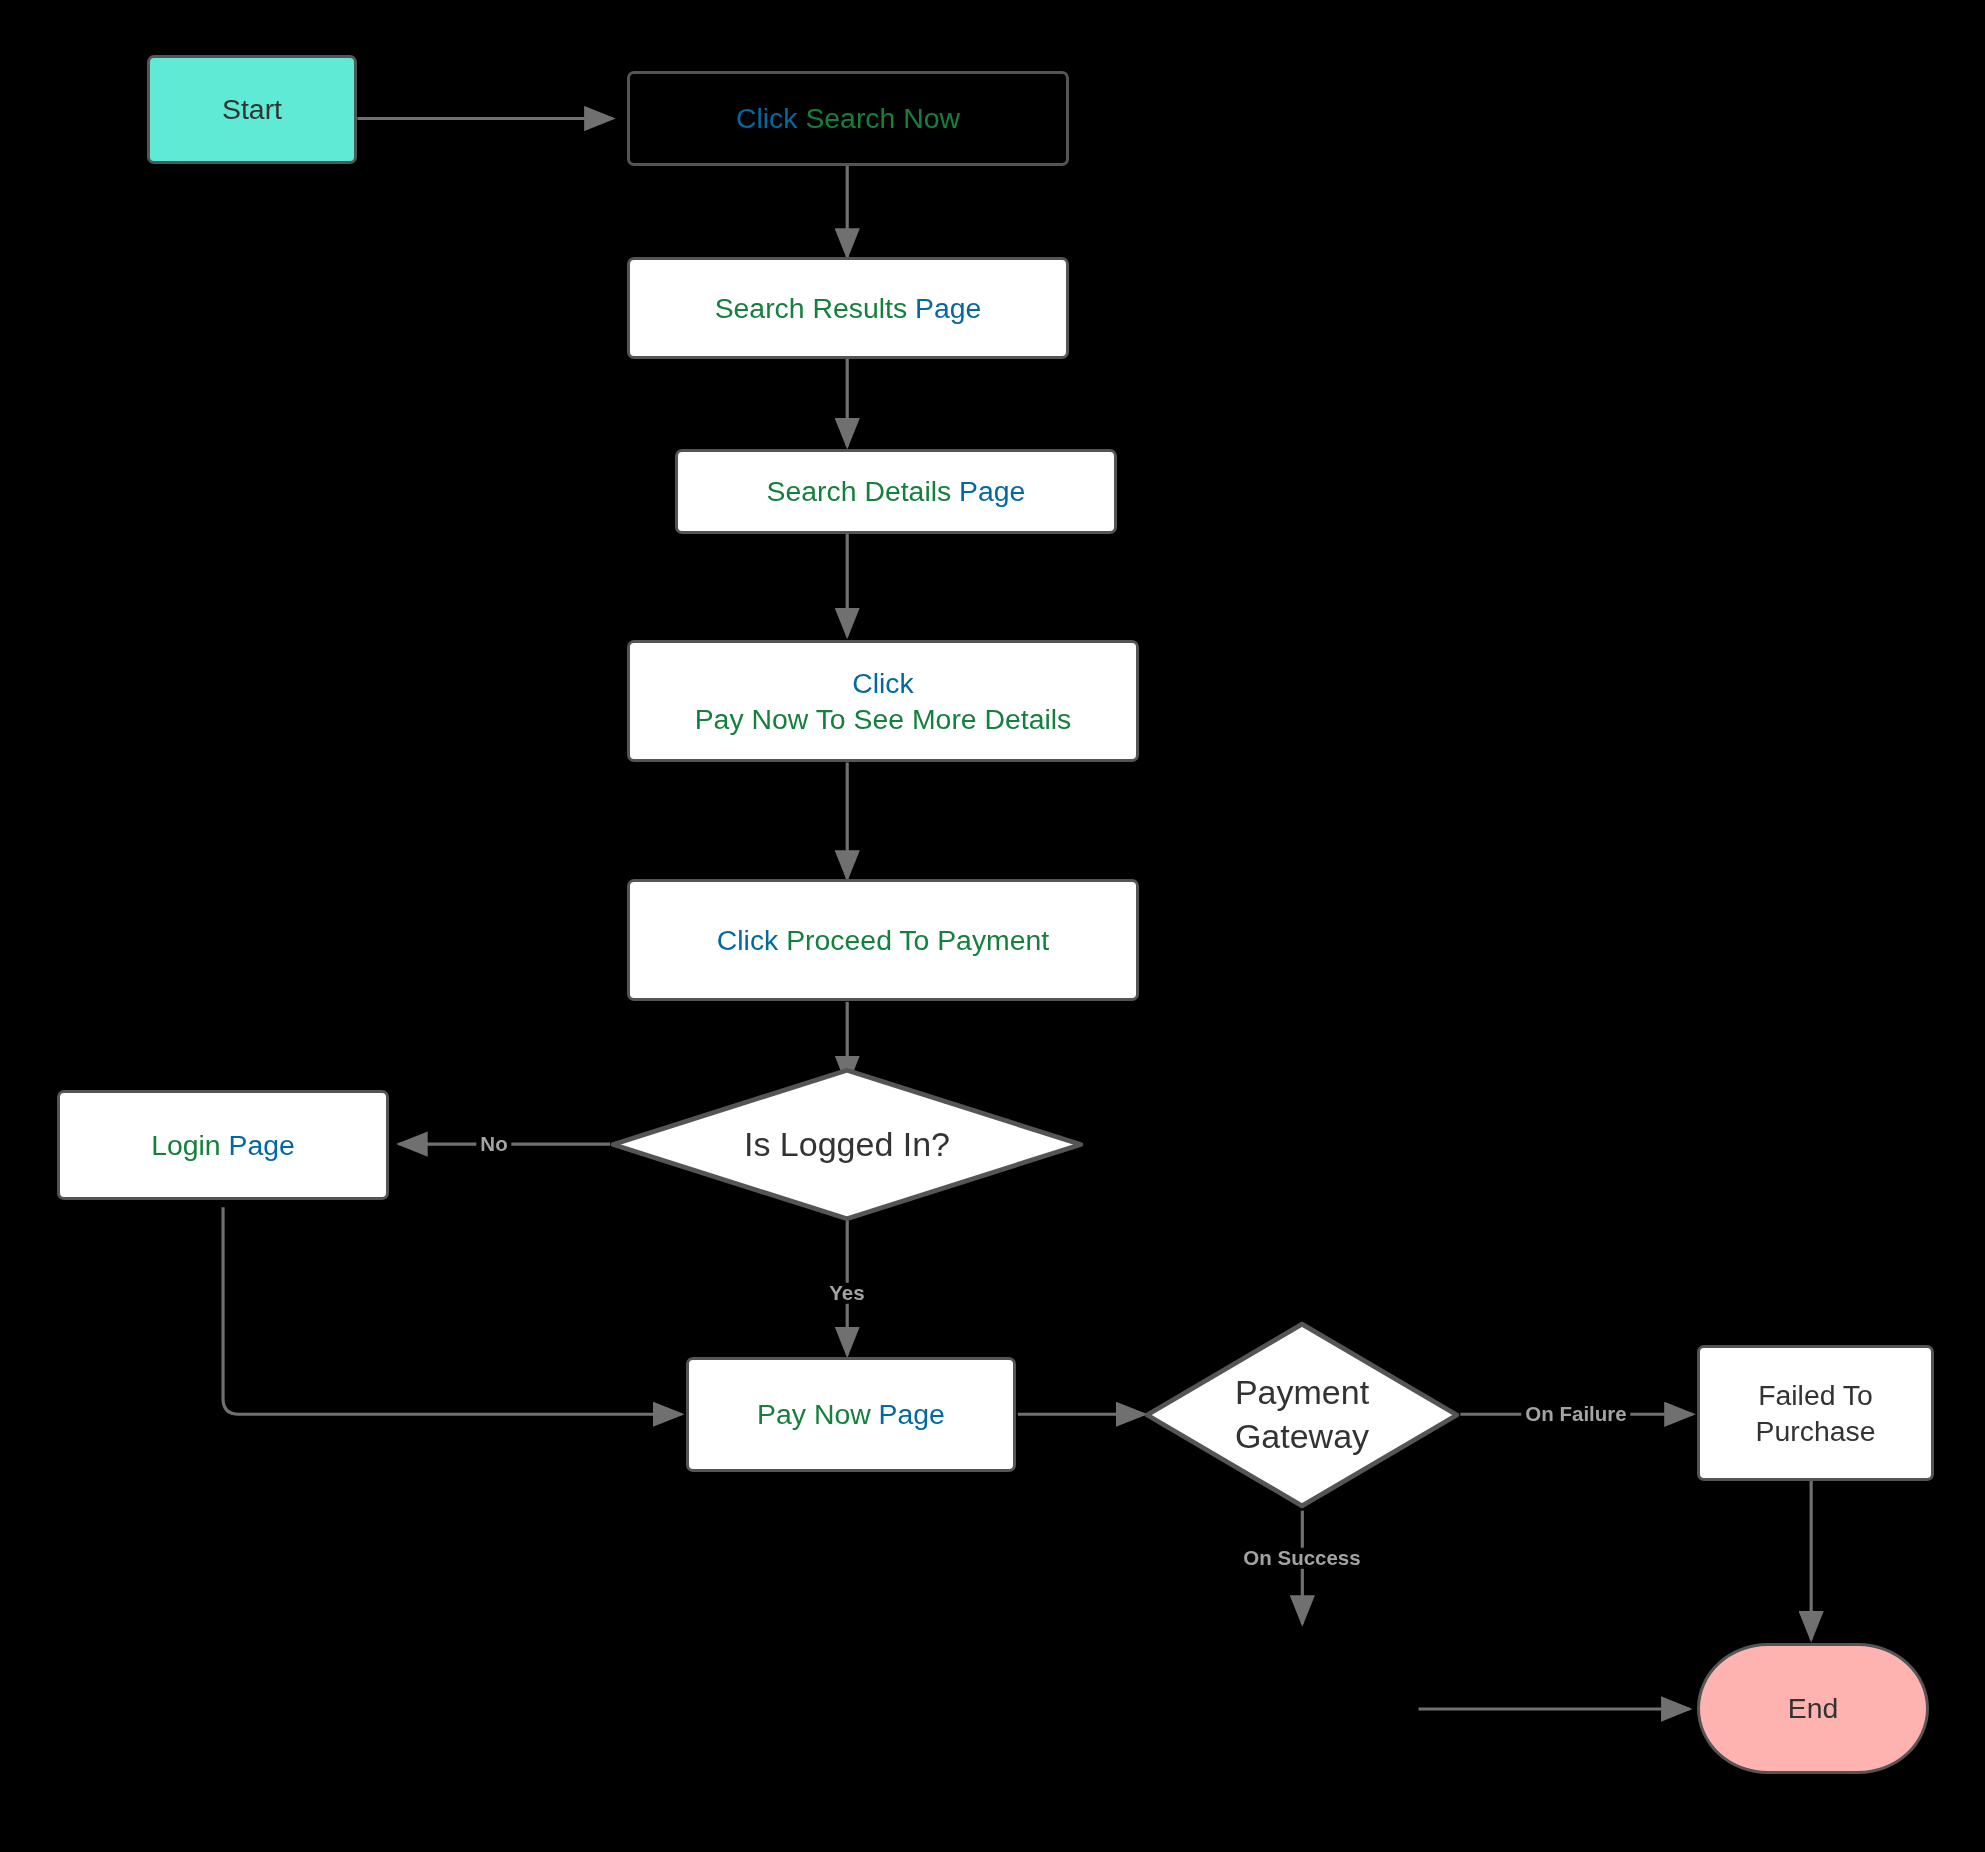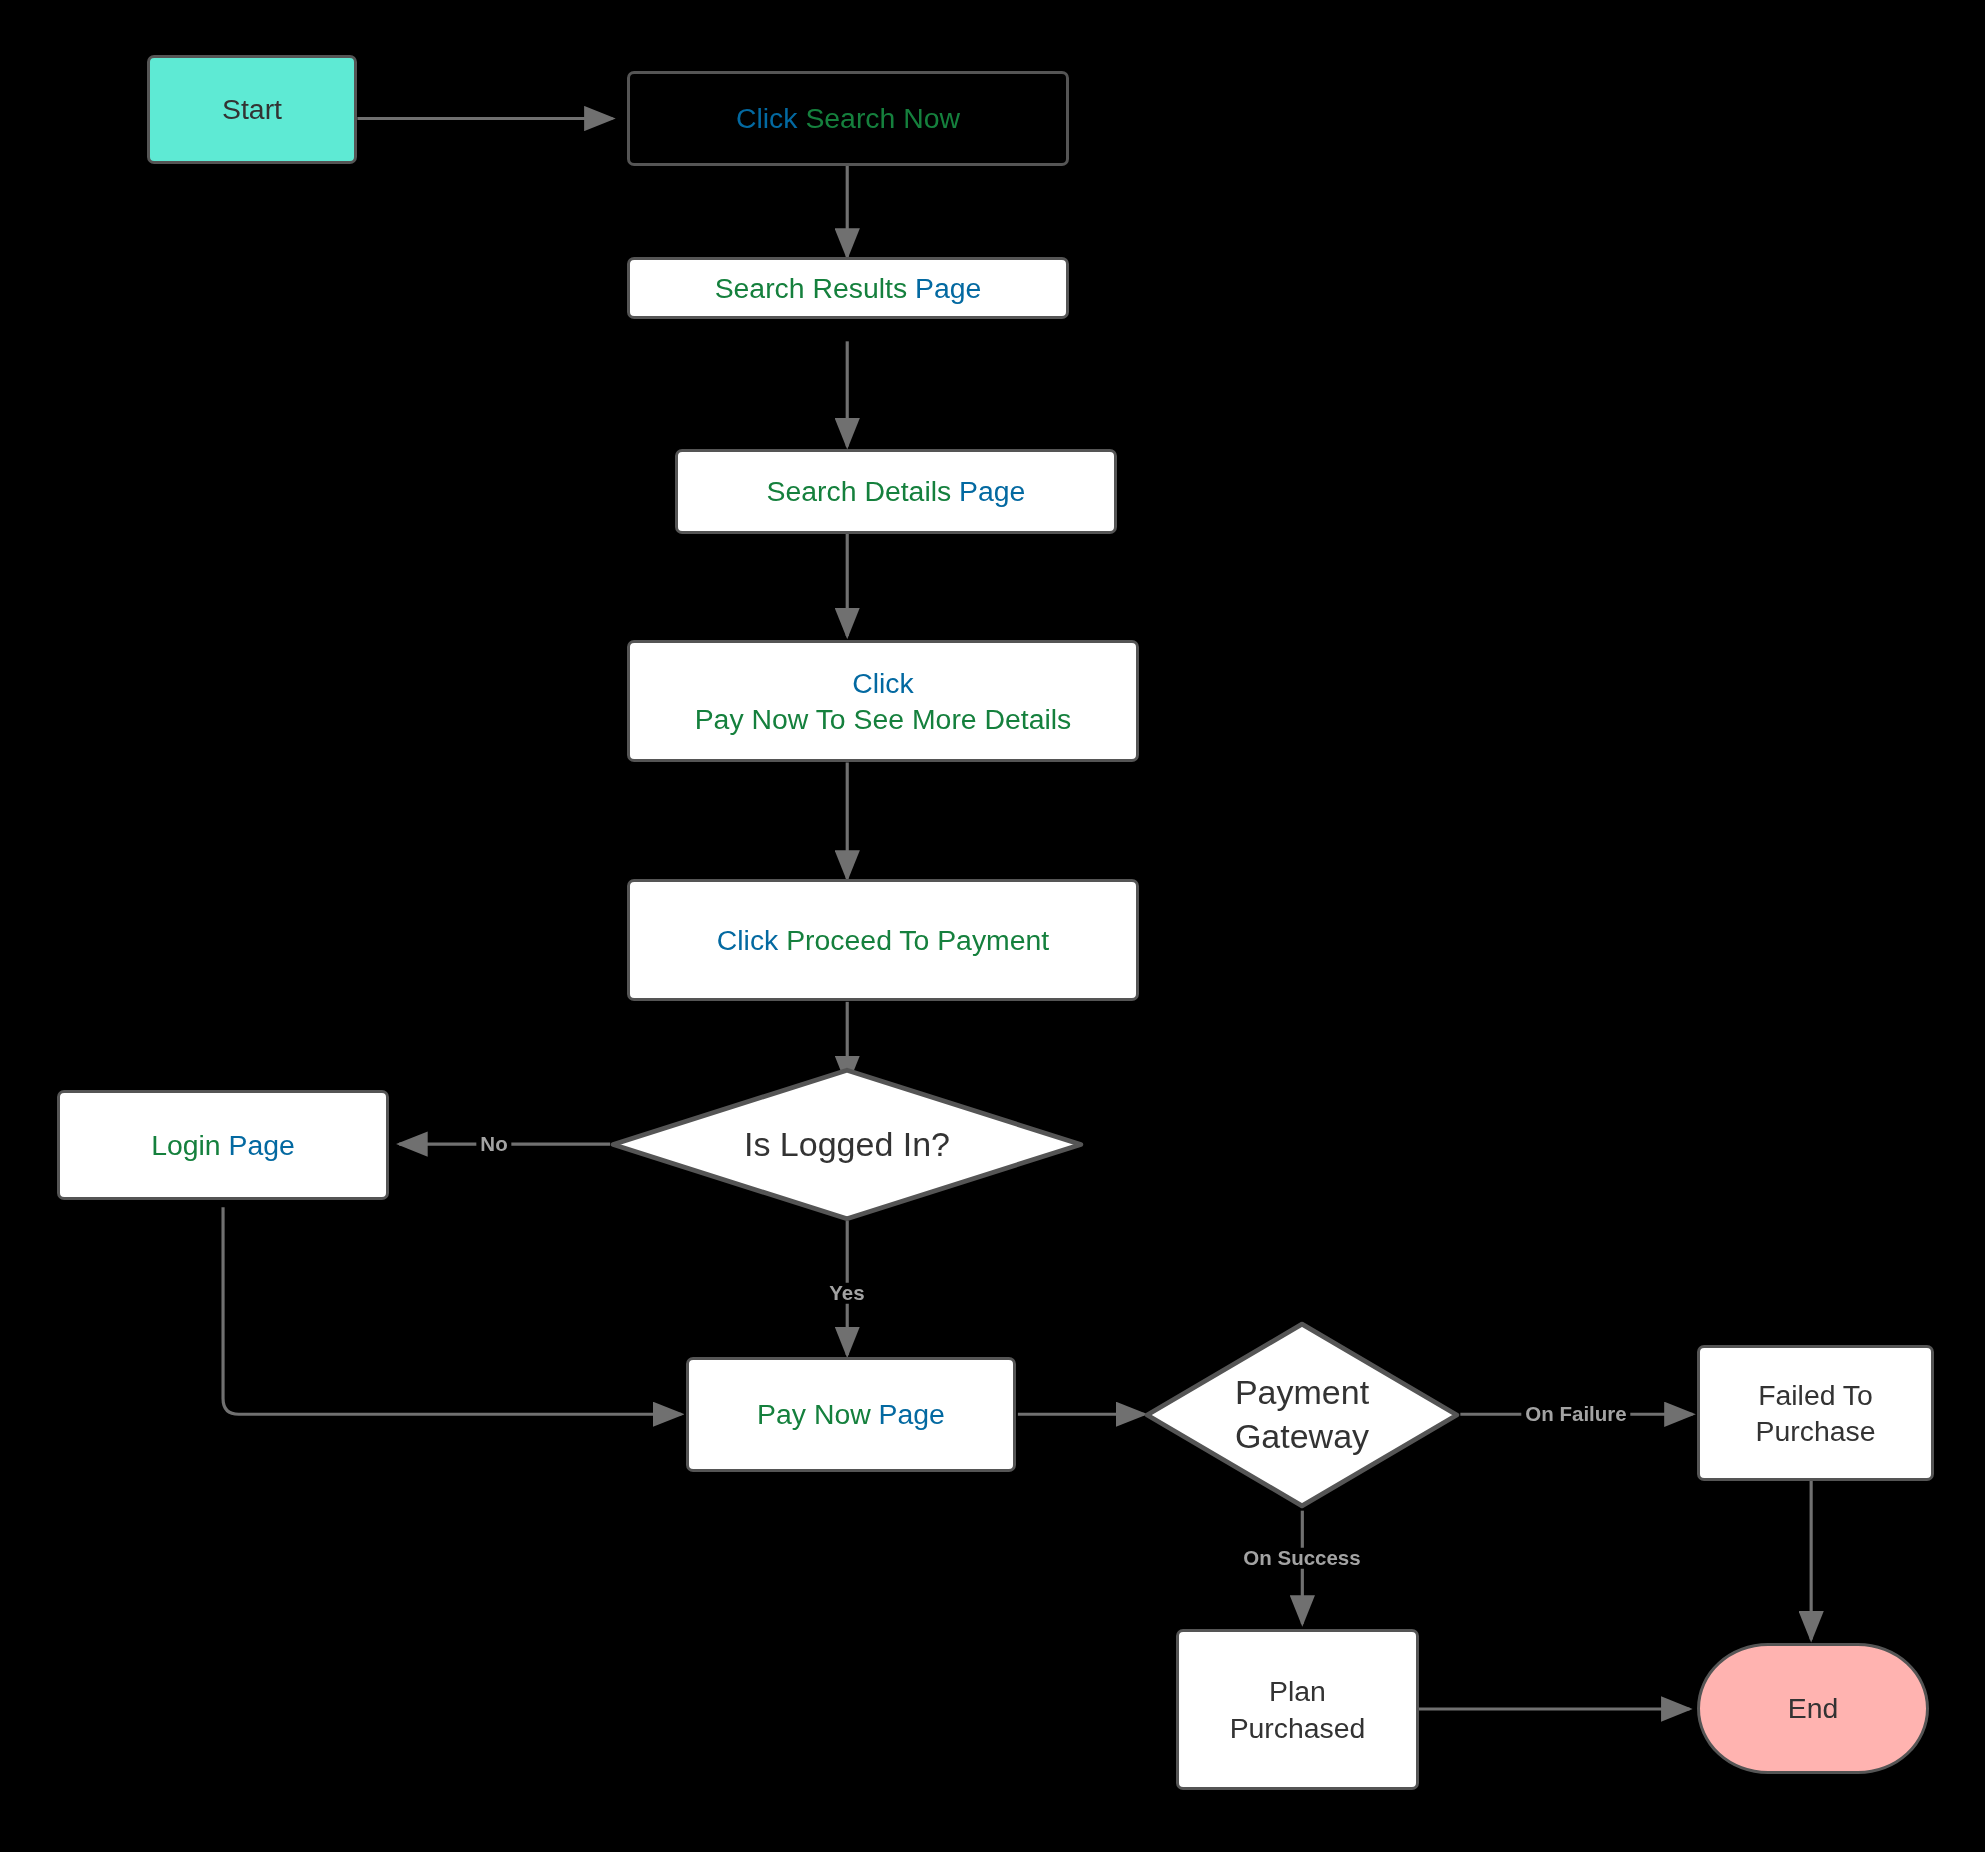--- a/index.html
+++ b/index.html
@@ -132,21 +132,21 @@
   </svg>
 
   <div class="node start" style="left:147px; top:55px; width:210px; height:109px;">
     <span class="txt">Start</span>
   </div>
 
   <div class="node transparent" style="left:627px; top:71px; width:442px; height:95px;">
     <span class="txt"><span class="dim">Click </span><span class="hl">Search Now</span></span>
   </div>
 
-  <div class="node" style="left:627px; top:257px; width:442px; height:62px;align-items:center;">
+  <div class="node" style="left:627px; top:257px; width:442px; height:102px;align-items:center;">
     <span class="txt"><span class="hl">Search Results</span><span class="dim"> Page</span></span>
   </div>
 
   <div class="node" style="left:627px; top:449px; width:442px; height:85px;margin-left:48px;">
     <span class="txt"><span class="hl">Search Details</span><span class="dim"> Page</span></span>
   </div>
 
   <div class="node" style="left:627px; top:640px; width:512px; height:122px;">
     <span class="txt"><span class="dim">Click</span><br><span class="hl">Pay Now To See More Details</span></span>
   </div>
@@ -174,23 +174,20 @@
     <svg class="dshape" viewBox="0 0 400 238" preserveAspectRatio="none">
       <polygon points="200,4 396,119 200,234 4,119" fill="#ffffff" stroke="#555555" stroke-width="6" stroke-linejoin="round"></polygon>
     </svg>
     <span class="dlabel"><span>Payment</span><br><span>Gateway</span></span>
   </div>
 
   <div class="node" style="left:1697px; top:1345px; width:237px; height:136px;">
     <span class="txt"><span>Failed To</span><br><span>Purchase</span></span>
   </div>
 
-  <div class="node" style="left:1176px; top:1629px; width:243px; height:161px;">
-    <span class="txt"><span>Plan</span><br><span>Purchased</span></span>
-  </div>
 
   <div class="node endcap" style="left:1697px; top:1643px; width:232px; height:131px;">
     <span class="txt">End</span>
   </div>
 
   <div class="edge-label" style="left:494px; top:1144px;">No</div>
   <div class="edge-label" style="left:847px; top:1293px;">Yes</div>
   <div class="edge-label" style="left:1576px; top:1414px;">On Failure</div>
   <div class="edge-label" style="left:1302px; top:1558px;">On Success</div>
 

